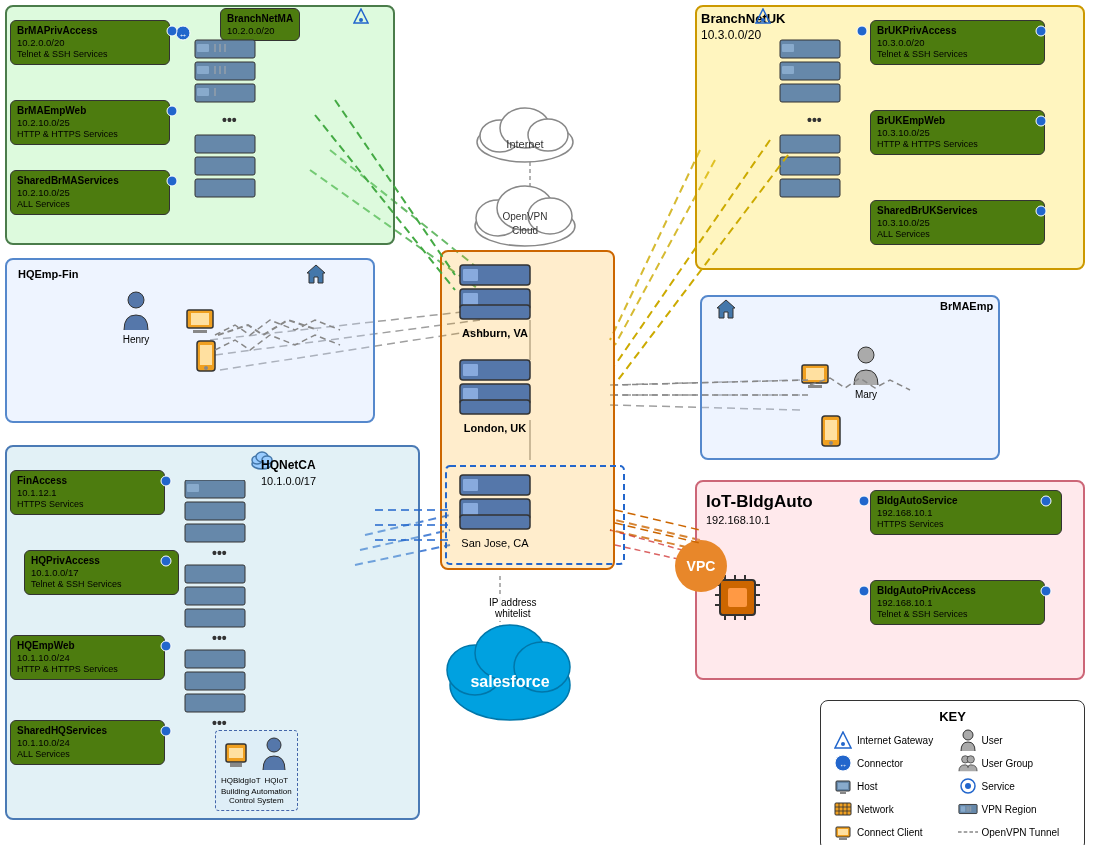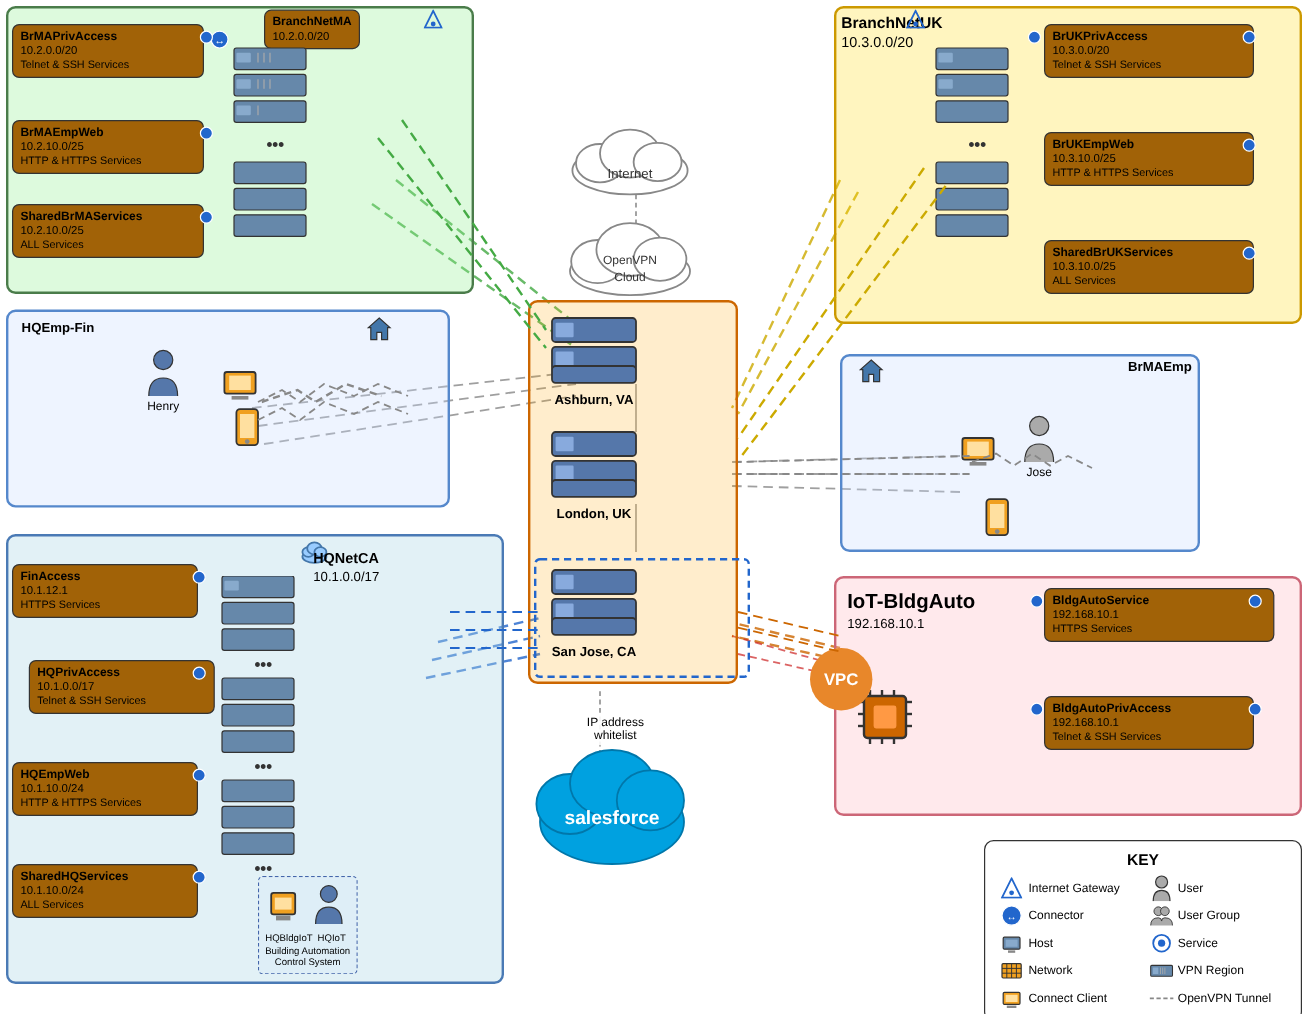--- a/index.html
+++ b/index.html
@@ -44,21 +44,21 @@
       border-color: #cc6677;
     }
     .box-light-blue {
       background: rgba(200, 220, 255, 0.3);
       border-color: #5588cc;
     }
 
     
     .net-label {
       position: absolute;
-      background: #a16207;
+      background: #4d7c0f;
       border: 1.5px solid #333;
       border-radius: 6px;
       padding: 3px 6px;
       font-size: 10px;
       line-height: 1.3;
     }
     .net-label .title {
       font-weight: bold;
       font-size: 10px;
     }
@@ -383,21 +383,21 @@
     <svg width="22" height="22" viewBox="0 0 22 22">
       <polygon points="11,2 20,10 18,10 18,20 13,20 13,14 9,14 9,20 4,20 4,10 2,10" fill="#4477aa" stroke="#333" stroke-width="1"></polygon>
     </svg>
   </div>
 
   <div class="node" style="position:absolute; left:850px; top:345px;">
     <svg width="32" height="42" viewBox="0 0 32 42">
       <circle cx="16" cy="10" r="8" fill="#aaaaaa" stroke="#333" stroke-width="1"></circle>
       <path d="M4,40 Q4,25 16,25 Q28,25 28,40" fill="#aaaaaa" stroke="#333" stroke-width="1"></path>
     </svg>
-    <span style="font-size:10px; margin-top:2px;">Jose</span>
+    <span style="font-size:10px; margin-top:2px;">Mary</span>
   </div>
 
   <div style="position:absolute; left:800px; top:360px;">
     <svg width="30" height="30" viewBox="0 0 30 30">
       <rect x="2" y="5" width="26" height="18" rx="2" fill="#f0a020" stroke="#333" stroke-width="1.5"></rect>
       <rect x="6" y="8" width="18" height="12" fill="#ffe0a0"></rect>
       <rect x="8" y="25" width="14" height="3" fill="#888"></rect>
     </svg>
   </div>
   <div style="position:absolute; left:820px; top:415px;">
@@ -455,21 +455,21 @@
   </div>
 
   <div style="position:absolute; left:455px; top:470px; text-align:center;">
     <svg width="80" height="65" viewBox="0 0 80 65">
       <rect x="5" y="5" width="70" height="20" rx="3" fill="#5577aa" stroke="#333" stroke-width="1.5"></rect>
       <rect x="8" y="9" width="15" height="12" rx="1" fill="#88aadd"></rect>
       <rect x="5" y="29" width="70" height="20" rx="3" fill="#5577aa" stroke="#333" stroke-width="1.5"></rect>
       <rect x="8" y="33" width="15" height="12" rx="1" fill="#88aadd"></rect>
       <rect x="5" y="45" width="70" height="14" rx="3" fill="#5577aa" stroke="#333" stroke-width="1.5"></rect>
     </svg>
-    <div style="font-size:11px; font-weight:bold;">San Jose, CA</div>
+    <div style="font-size:11px; font-weight:normal;">San Jose, CA</div>
   </div>
 
   <div class="box box-blue" style="left:5px; top:445px; width:415px; height:375px;">
   </div>
 
   <div style="position:absolute; left:250px; top:448px;">
     <svg width="24" height="24" viewBox="0 0 24 24">
       <ellipse cx="12" cy="16" rx="10" ry="5" fill="#99ccff" stroke="#4477aa" stroke-width="1.5"></ellipse>
       <ellipse cx="7" cy="12" rx="5" ry="4" fill="#99ccff" stroke="#4477aa" stroke-width="1.5"></ellipse>
       <ellipse cx="12" cy="9" rx="6" ry="5" fill="#99ccff" stroke="#4477aa" stroke-width="1.5"></ellipse>

